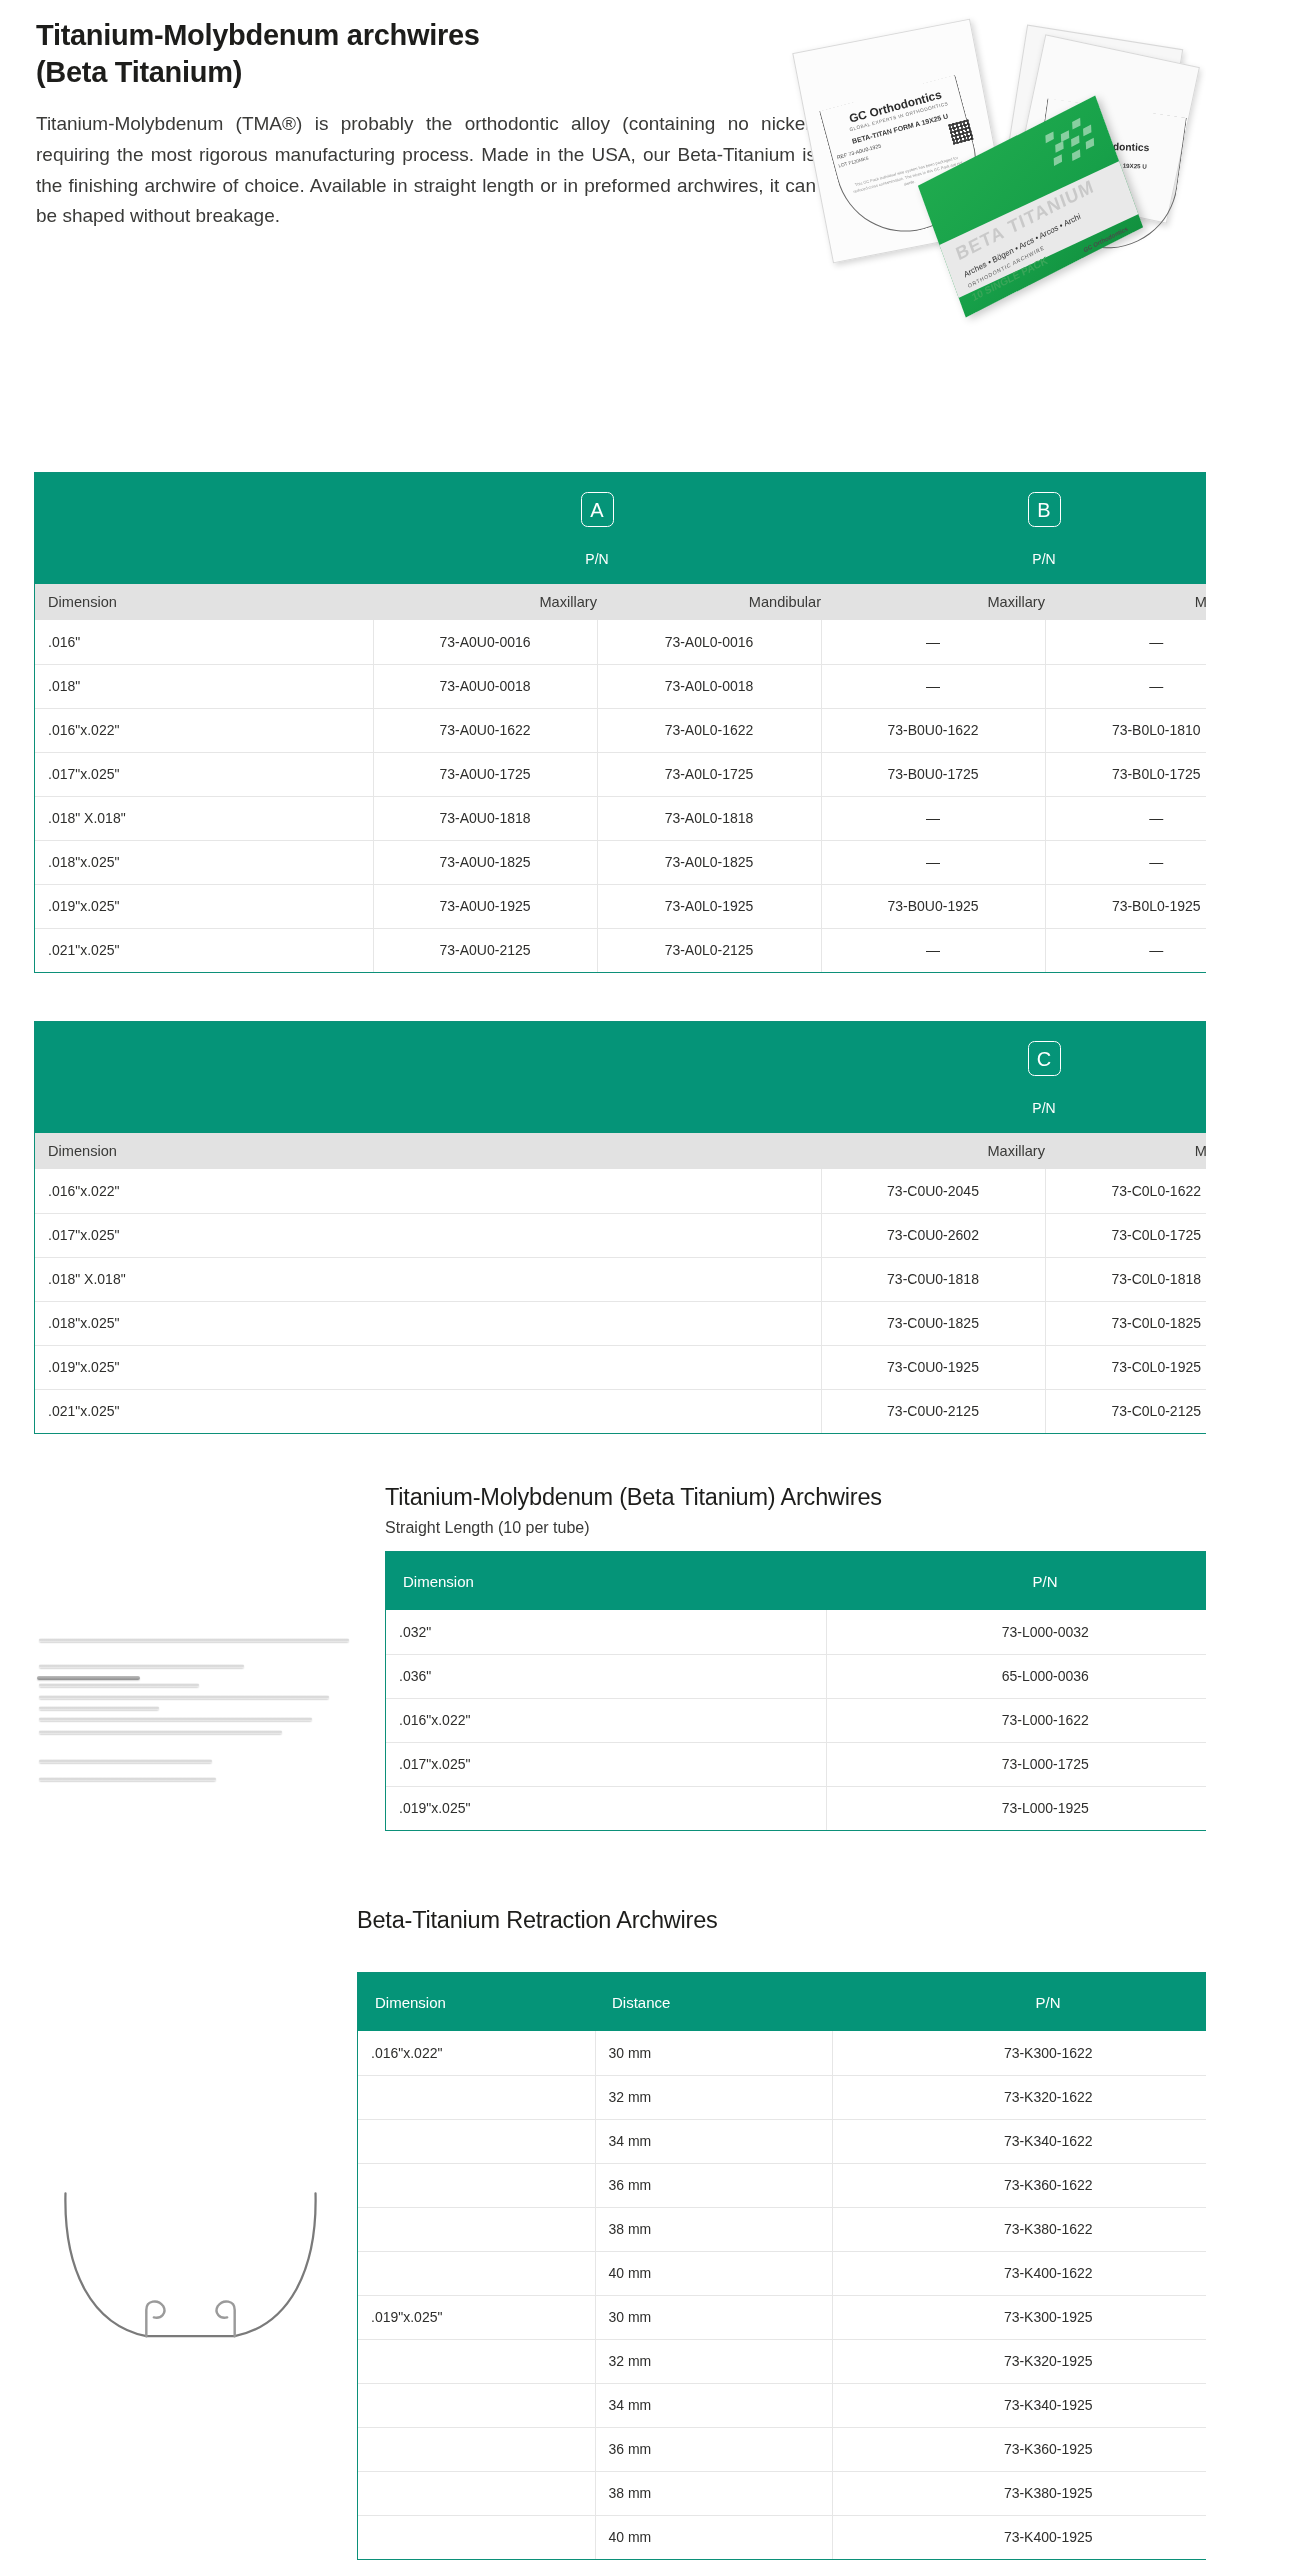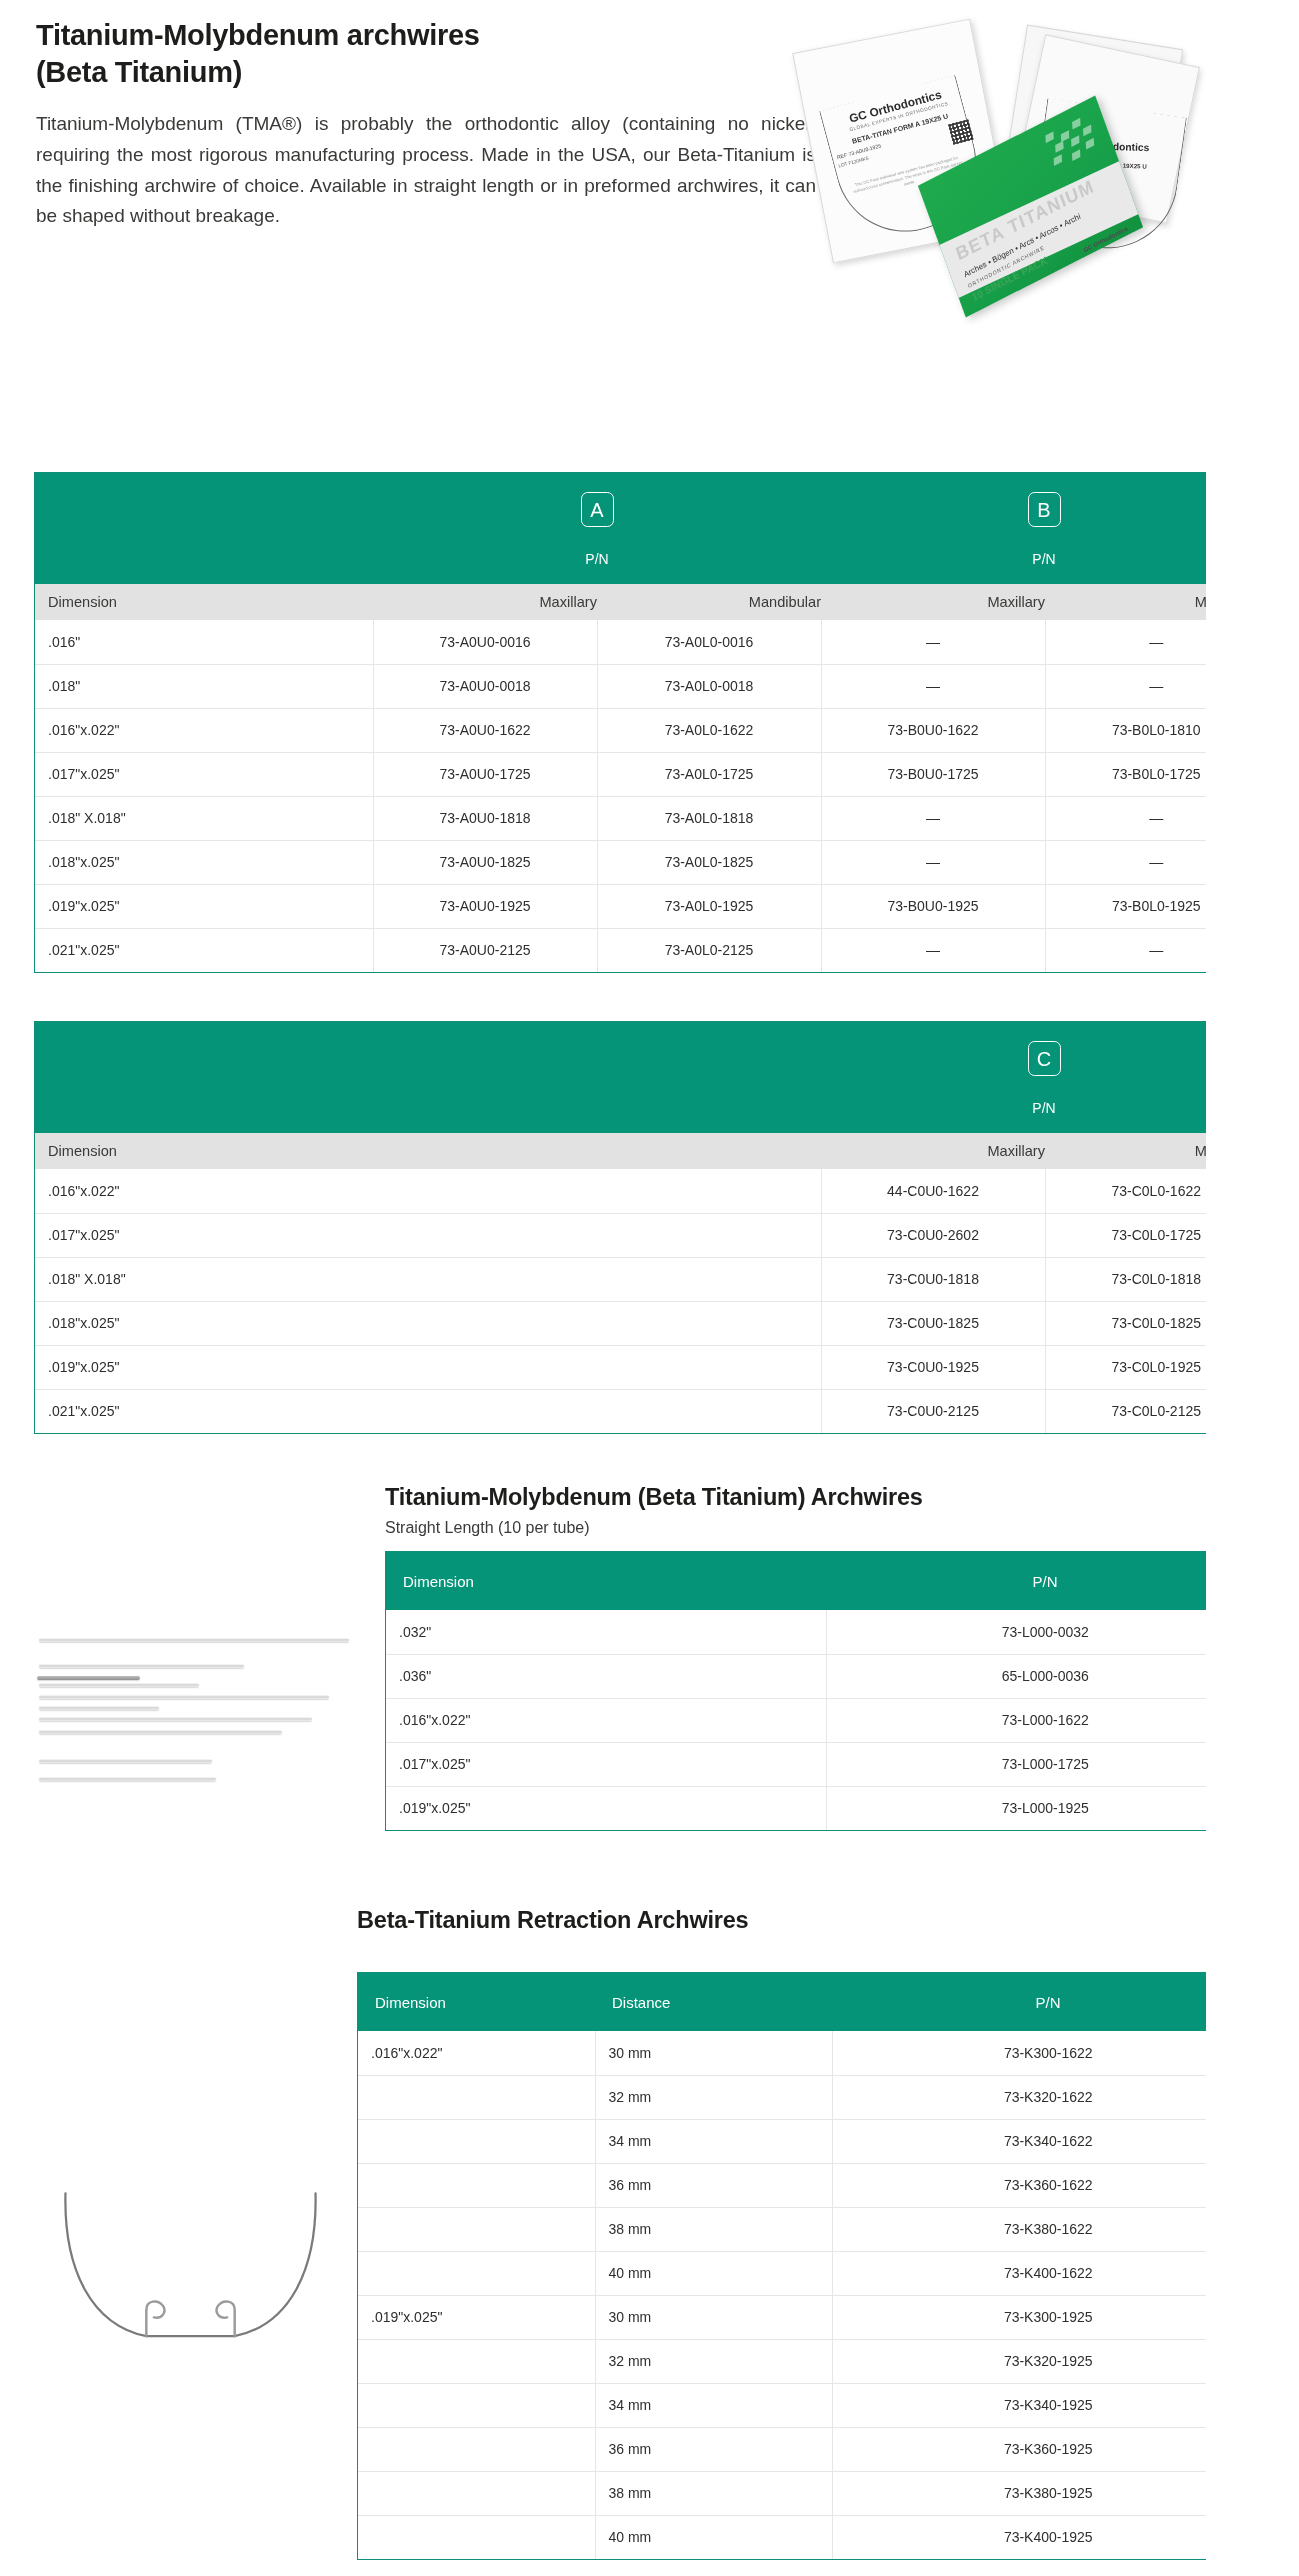--- a/index.html
+++ b/index.html
@@ -289,21 +289,21 @@
   .drow td:last-child { border-right: none; }
   .drow:last-child td { border-bottom: none; }
   .c-dim { text-align: left; padding-left: 13px; }
   .c-pn  { text-align: center; }
   .dash  { color: #7d7d7d; }
 
   
   .sec-title {
     position: absolute;
     font-size: 23.5px;
-    font-weight: bold;
+    font-weight: normal;
     color: #1d1d1b;
     letter-spacing: -0.2px;
   }
   .sec-sub {
     position: absolute;
     font-size: 16px;
     color: #3a3a38;
   }
 
   
@@ -489,21 +489,21 @@
           <td style="height:38px"></td>
           <td class="pn-cell" colspan="2">P/N</td>
         </tr>
         <tr class="subhd">
           <td class="lft">Dimension</td>
           <td class="ctr">Maxillary</td>
           <td class="ctr">Mandibular</td>
         </tr>
         <tr class="drow">
             <td class="c-dim">.016"x.022"</td>
-            <td class="c-pn">44-C0U0-1622</td>
+            <td class="c-pn">73-C0U0-2045</td>
             <td class="c-pn">73-C0L0-1622</td>
           </tr>
         <tr class="drow">
             <td class="c-dim">.017"x.025"</td>
             <td class="c-pn">73-C0U0-2602</td>
             <td class="c-pn">73-C0L0-1725</td>
           </tr>
         <tr class="drow">
             <td class="c-dim">.018" X.018"</td>
             <td class="c-pn">73-C0U0-1818</td>

